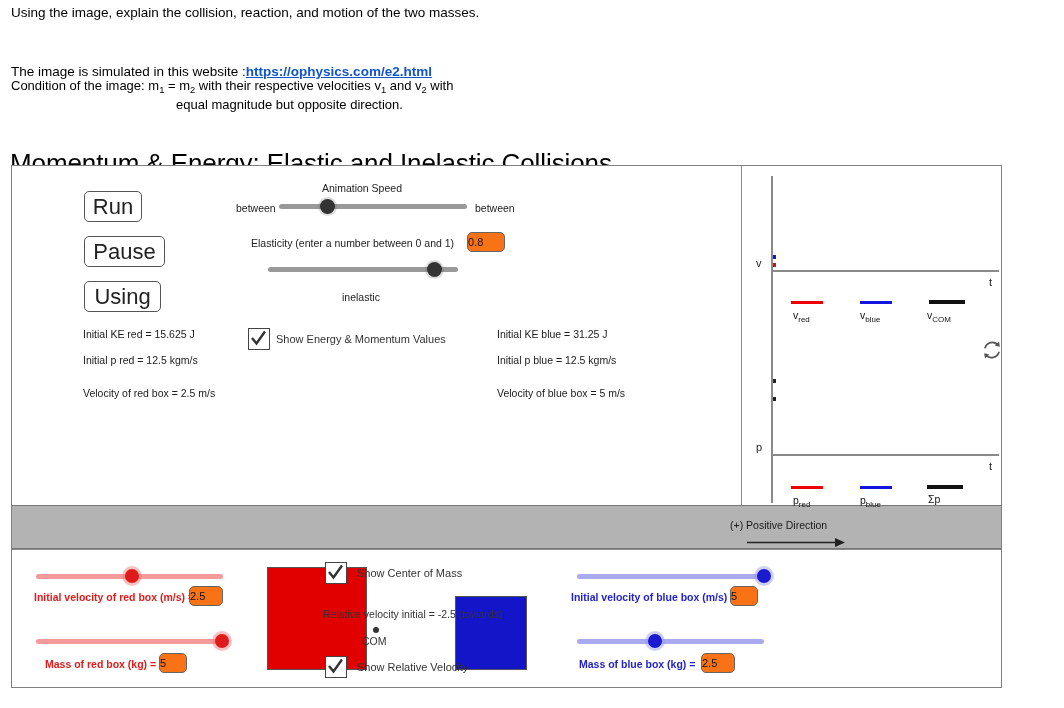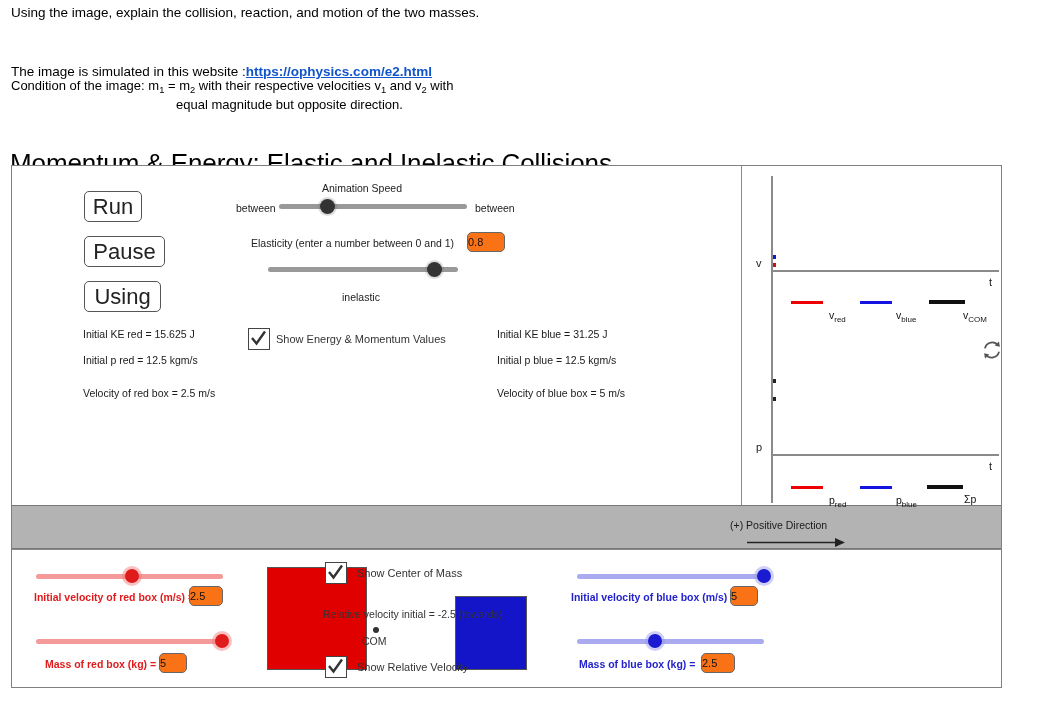--- a/index.html
+++ b/index.html
@@ -214,21 +214,20 @@
   }
   .legend-line {
     position: absolute;
     height: 3px;
   }
   .legend-text {
     position: absolute;
     font-size: 10.5px;
     color: #111;
     white-space: nowrap;
-    margin-left: 36px;
   }
   .legend-text sub { font-size: 0.76em; top: 3px; }
   .tick-dot { position: absolute; width: 3px; height: 4px; }
 
   .refresh-icon {
     position: absolute;
     left: 969px; top: 173px;
     width: 22px; height: 22px;
     cursor: pointer;
   }

